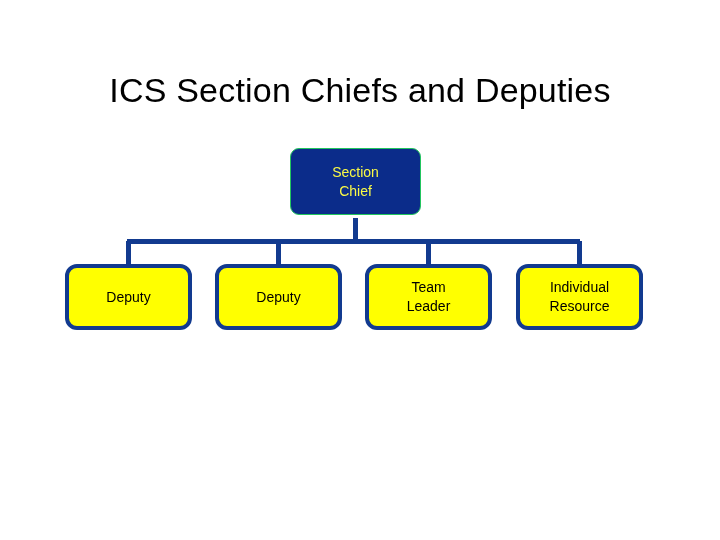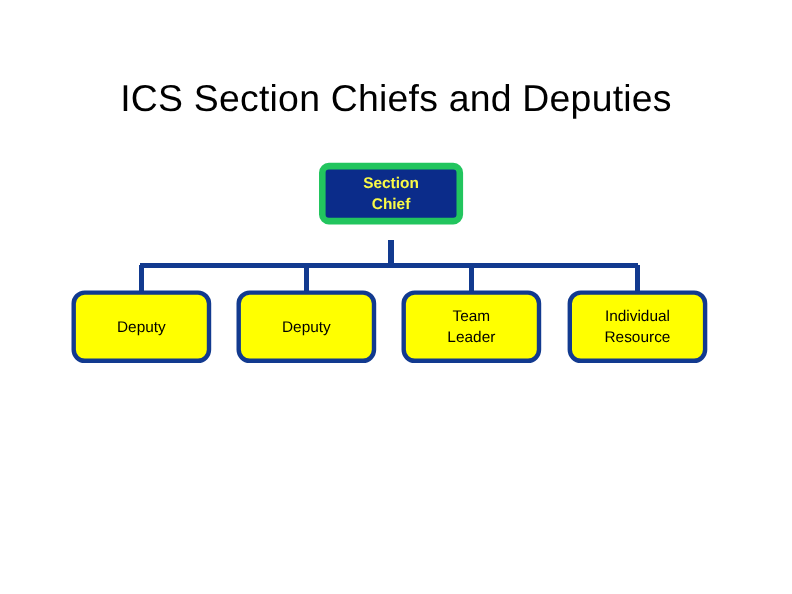--- a/index.html
+++ b/index.html
@@ -53,28 +53,28 @@
     box-sizing: border-box;
     display: flex;
     align-items: center;
     justify-content: center;
     text-align: center;
   }
   .node-root {
     left: 290px;
     top: 148px;
     width: 131px;
-    height: 56px;
+    height: 67px;
     background: #0B2C8A;
-    border: 6px solid #22c55e;
+    border: 1px solid #22c55e;
     border-radius: 9px;
     color: #FAFA46;
     font-size: 14px;
     line-height: 19px;
-    font-weight: 700;
+    font-weight: 400;
   }
   .node-leaf {
     top: 264px;
     height: 66px;
     background: #FFFF00;
     border: 4px solid #123A8F;
     border-radius: 12px;
     color: #000000;
     font-size: 14px;
     line-height: 19px;

